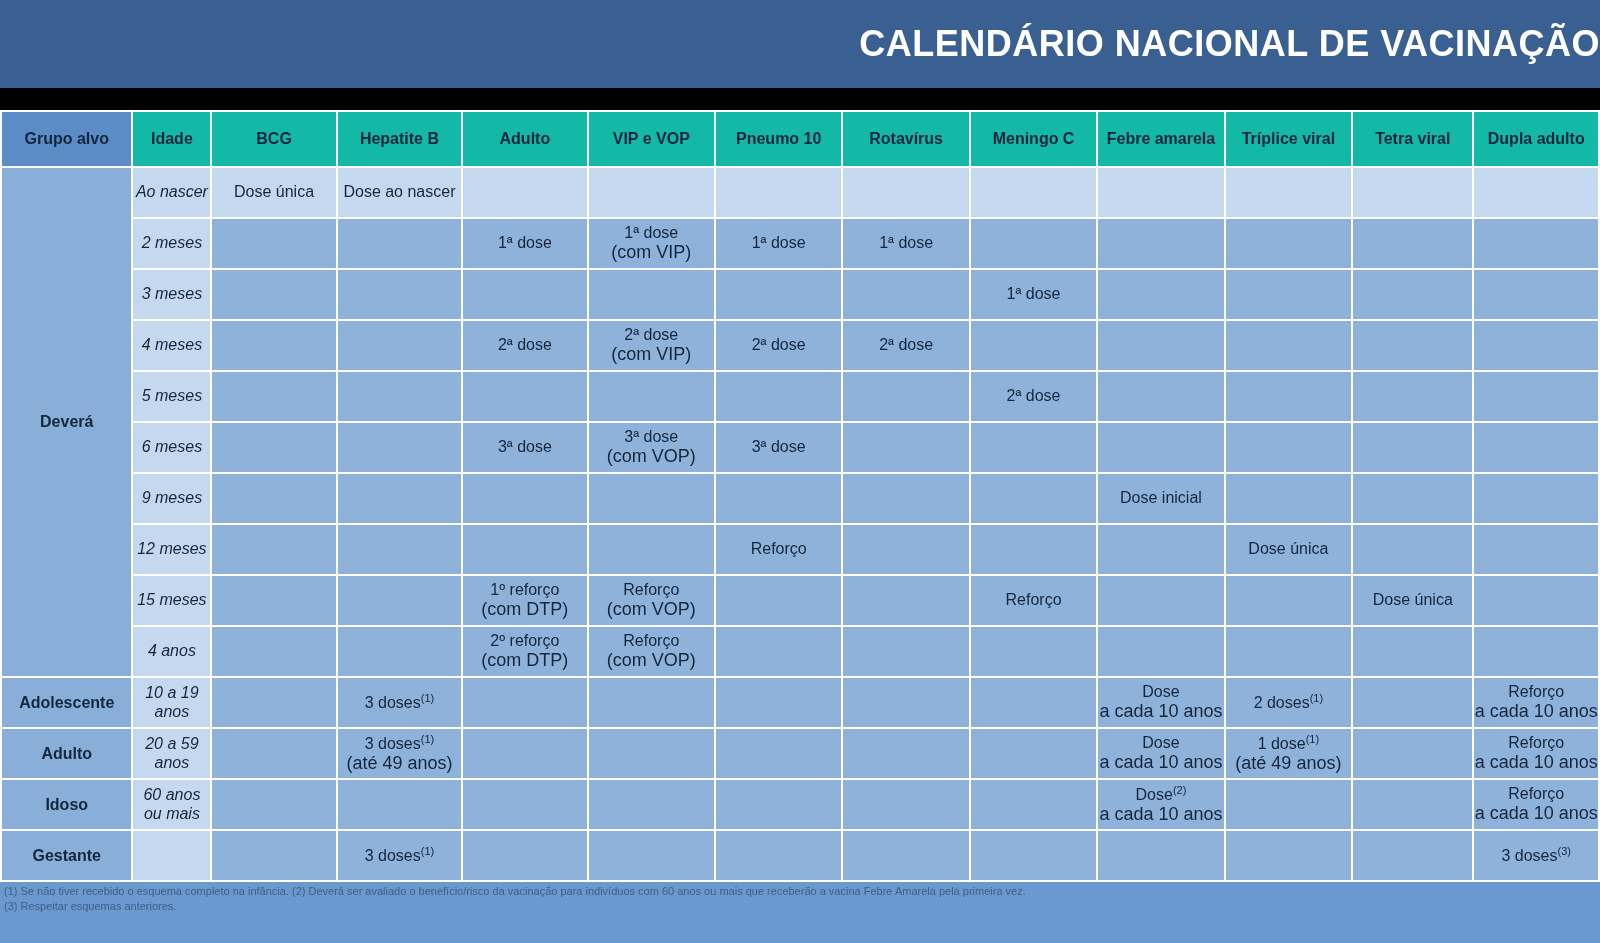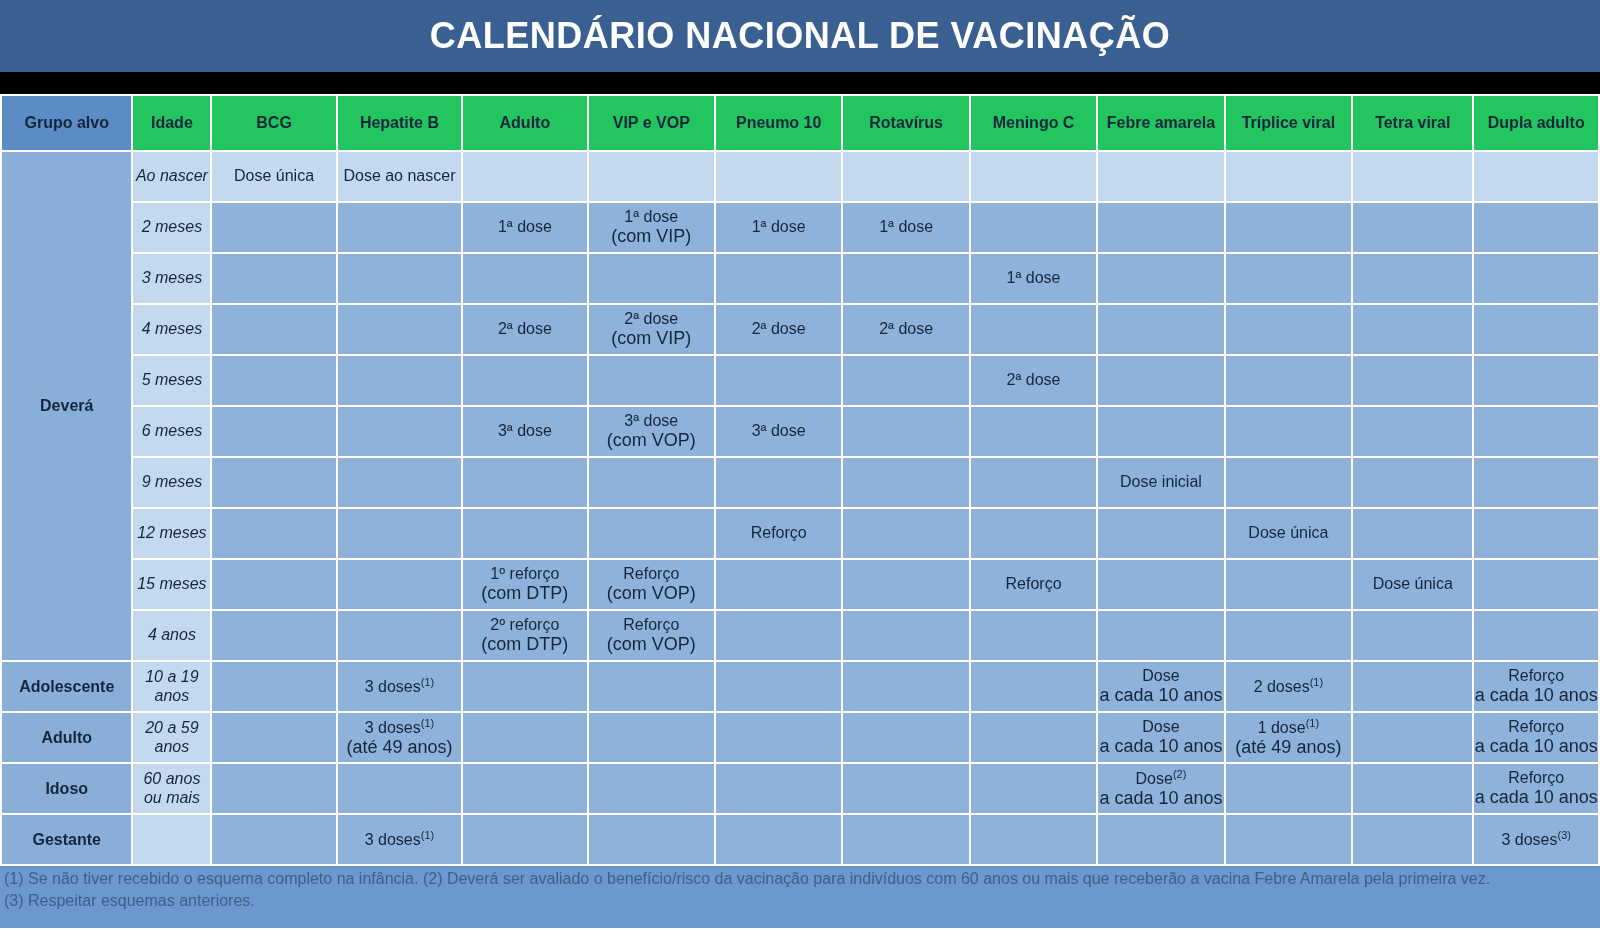--- a/index.html
+++ b/index.html
@@ -13,25 +13,25 @@
     font-family: "Liberation Sans", sans-serif;
     overflow: hidden;
   }
   .page {
     width: 1600px;
     height: 943px;
     position: relative;
     background: #ffffff;
   }
   .title-bar {
-    height: 72px;
+    height: 88px;
     background: #3a6092;
     display: flex;
     align-items: center;
-    justify-content: center;
+    justify-content: flex-end;
   }
   .title-bar .title {
     color: #ffffff;
     font-size: 36px;
     font-weight: bold;
     letter-spacing: 0.5px;
   }
   .black-bar {
     height: 22px;
     background: #000000;
@@ -43,21 +43,21 @@
   }
   table.cal th, table.cal td {
     border: 2px solid #ffffff;
     padding: 0;
     text-align: center;
     vertical-align: middle;
     font-size: 16px;
     color: #14263d;
   }
   thead th {
-    background: #22c55e;
+    background: #14b8a6;
     color: #14263d;
     font-weight: bold;
     font-size: 16px;
     height: 54px;
     line-height: 1.1;
   }
   thead th.grp {
     background: #5b8cc6;
   }
   td.group {
@@ -87,21 +87,21 @@
     display: block;
     line-height: 1.1;
   }
   .sup {
     font-size: 11px;
     vertical-align: super;
   }
   .footer {
     background: #6a98cf;
     color: #3f5f86;
-    font-size: 16px;
+    font-size: 11px;
     line-height: 1.35;
     padding: 2px 4px 4px 4px;
     height: 62px;
     box-sizing: border-box;
   }
   .footer div {
     white-space: nowrap;
     overflow: hidden;
   }
   

